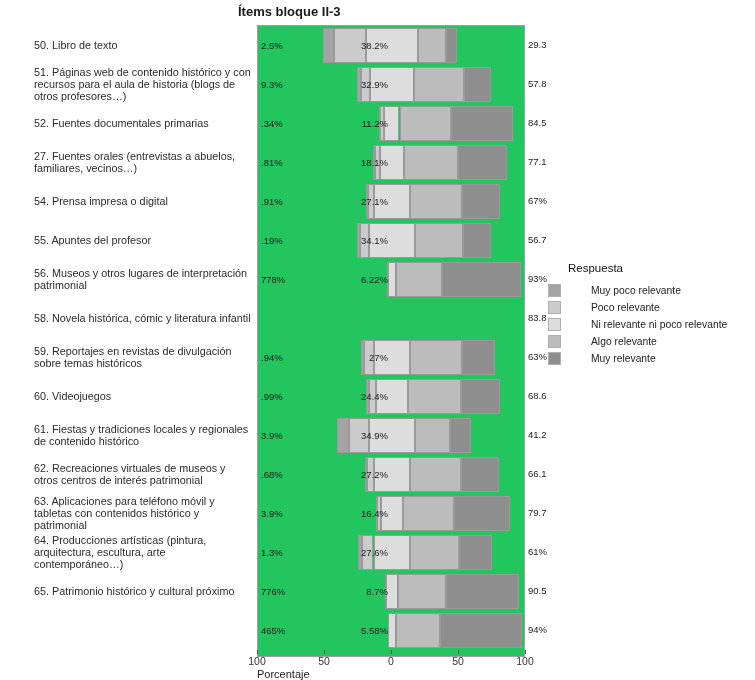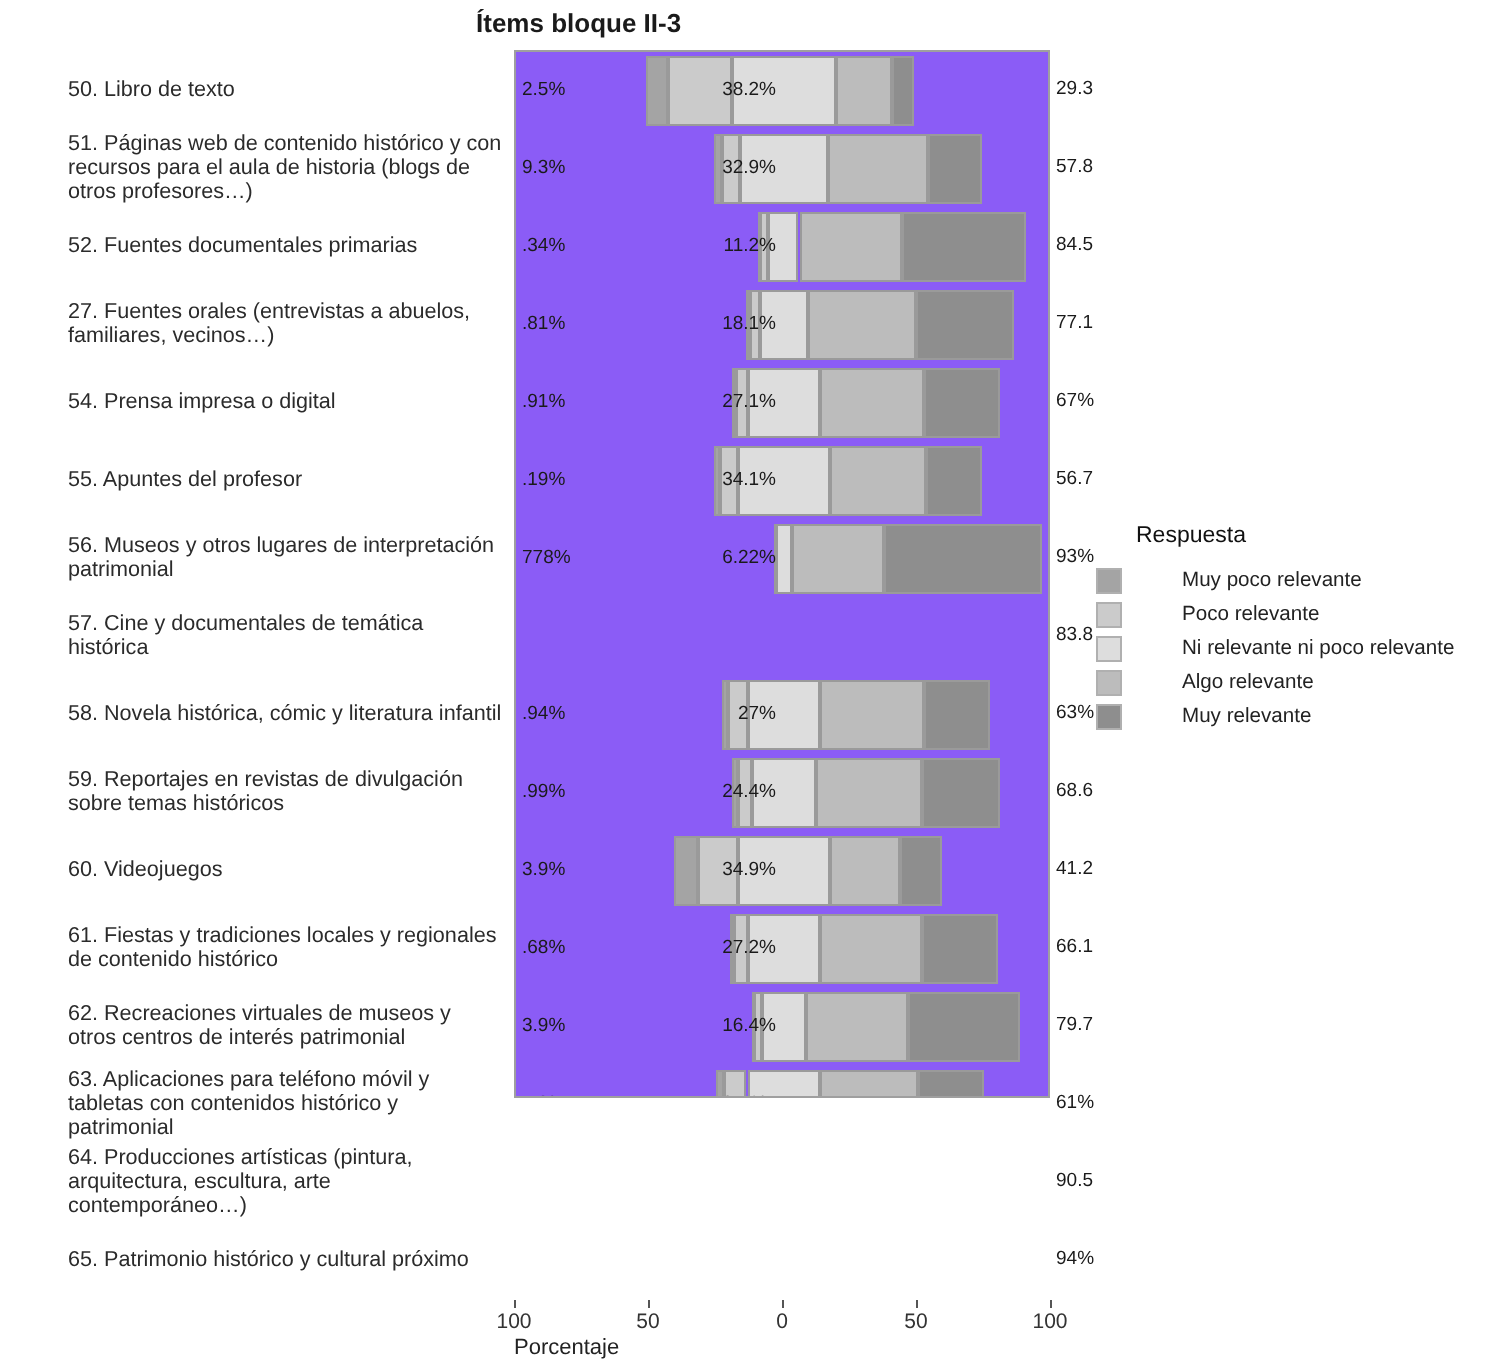--- a/index.html
+++ b/index.html
@@ -15,22 +15,22 @@
     position: absolute; left: 238px; top: 4px;
     font-size: 13px; font-weight: bold; color: #1a1a1a;
   }
   .labels-col { position: absolute; left: 34px; top: 25px; width: 218px; }
   .label-cell {
     height: 39px; display: flex; align-items: center;
     font-size: 10.8px; line-height: 12px; color: #2b2b2b;
   }
   .plot-panel {
     position: absolute; left: 257px; top: 25px;
-    width: 268px; height: 524px;
-    border: 1px solid #9f9f9f; background: #8b5cf6;
+    width: 268px; height: 632px;
+    border: 1px solid #9f9f9f; background: #22c55e;
     overflow: hidden;
   }
   .bar-row { position: absolute; left: 0; width: 268px; height: 35px; }
   .seg { position: absolute; top: 0; height: 100%; border: 1px solid #9a9a9a; }
   .pct {
     position: absolute; top: 50%; transform: translateY(-50%);
     font-size: 9.5px; color: #1a1a1a; white-space: nowrap;
   }
   .pct.neg { left: 3px; }
   .pct.mid { right: 138px; }
@@ -61,21 +61,20 @@
 <div class="figure">
   <div class="chart-title">Ítems bloque II-3</div>
   <div class="labels-col" id="labels-col">
       <div class="label-cell">50. Libro de texto</div>
       <div class="label-cell">51. Páginas web de contenido histórico y con recursos para el aula de historia (blogs de otros profesores…)</div>
       <div class="label-cell">52. Fuentes documentales primarias</div>
       <div class="label-cell">27. Fuentes orales (entrevistas a abuelos, familiares, vecinos…)</div>
       <div class="label-cell">54. Prensa impresa o digital</div>
       <div class="label-cell">55. Apuntes del profesor</div>
       <div class="label-cell">56. Museos y otros lugares de interpretación patrimonial</div>
-      <div class="label-cell">57. Cine y documentales de temática histórica</div>
       <div class="label-cell">58. Novela histórica, cómic y literatura infantil</div>
       <div class="label-cell">59. Reportajes en revistas de divulgación sobre temas históricos</div>
       <div class="label-cell">60. Videojuegos</div>
       <div class="label-cell">61. Fiestas y tradiciones locales y regionales de contenido histórico</div>
       <div class="label-cell">62. Recreaciones virtuales de museos y otros centros de interés patrimonial</div>
       <div class="label-cell">63. Aplicaciones para teléfono móvil y tabletas con contenidos histórico y patrimonial</div>
       <div class="label-cell">64. Producciones artísticas (pintura, arquitectura, escultura, arte contemporáneo…)</div>
       <div class="label-cell">65. Patrimonio histórico y cultural próximo</div>
     </div>
   <div class="plot-panel" id="plot-panel">

